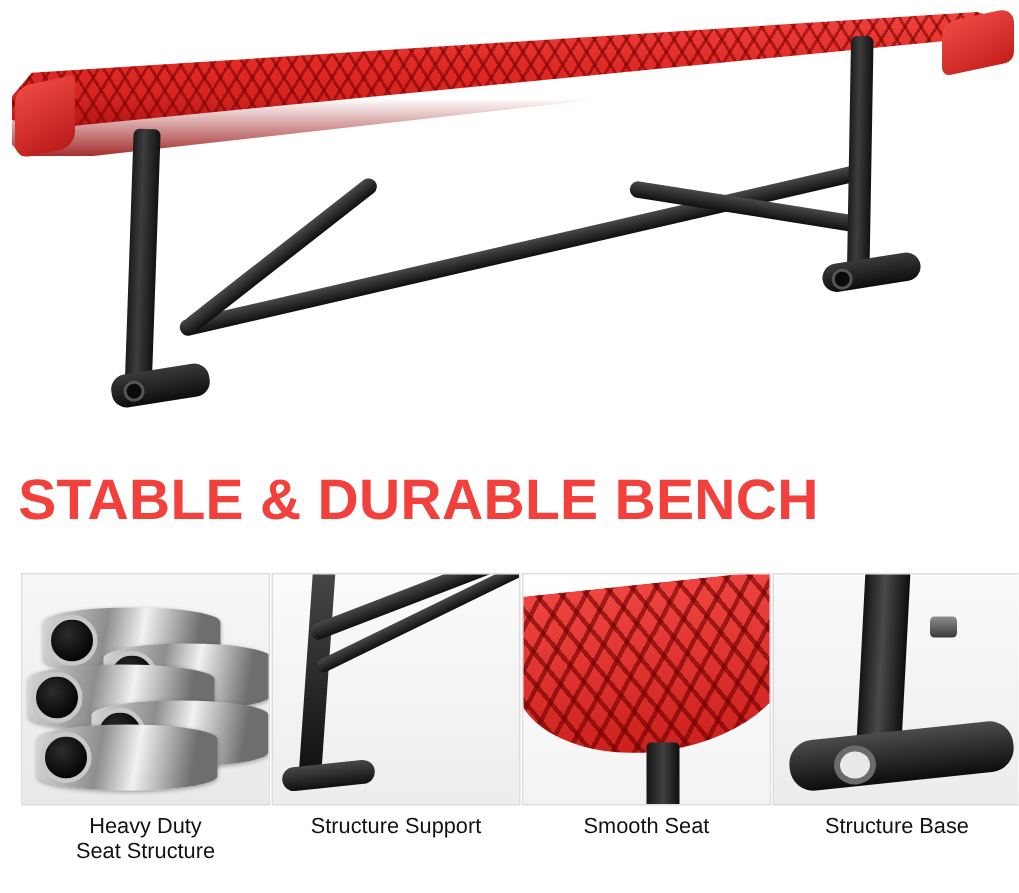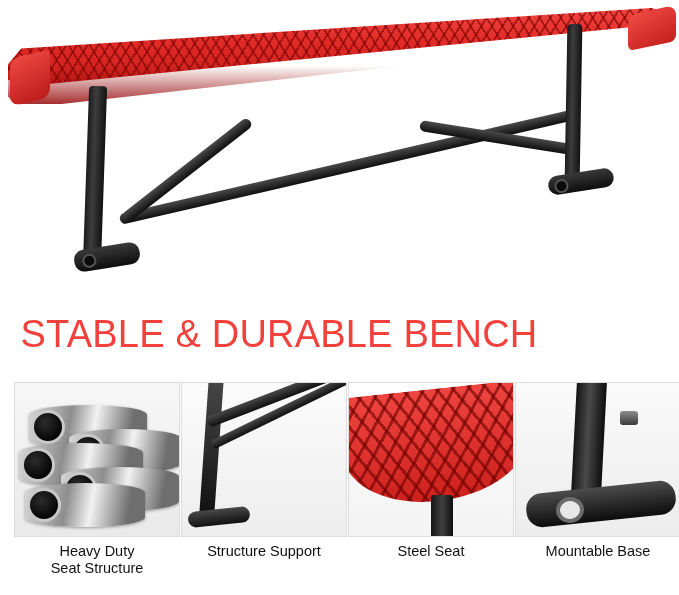--- a/index.html
+++ b/index.html
@@ -143,21 +143,21 @@
 
   
   .headline {
     position: absolute;
     left: 0;
     top: 312px;
     width: 558px;
     text-align: center;
     color: #f2413c;
     font-size: 38px;
-    font-weight: normal;
+    font-weight: bold;
     letter-spacing: 0.2px;
     line-height: 44px;
     white-space: nowrap;
   }
 
   
   .features {
     position: absolute;
     left: 0;
     top: 382px;
@@ -357,32 +357,32 @@
     </div>
 
     <div class="feature">
       <div class="feature-img">
         <div class="seat-close">
           <div class="seat-close-plate"></div>
           <div class="seat-close-leg"></div>
         </div>
       </div>
       <div class="feature-label">
-        <div>Steel Seat</div>
+        <div>Smooth Seat</div>
       </div>
     </div>
 
     <div class="feature">
       <div class="feature-img">
         <div class="base-close">
           <div class="base-post"></div>
           <div class="base-bolt"></div>
           <div class="base-foot"></div>
           <div class="base-hole"></div>
         </div>
       </div>
       <div class="feature-label">
-        <div>Mountable Base</div>
+        <div>Structure Base</div>
       </div>
     </div>
 
   </div>
 </div>
 
 </body></html>

